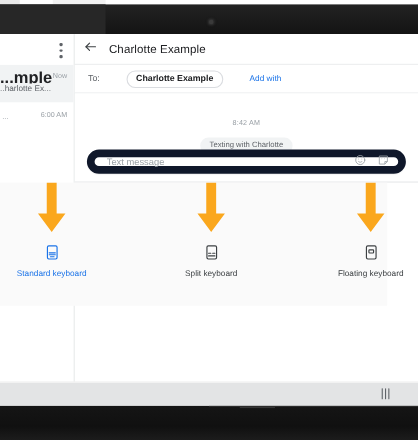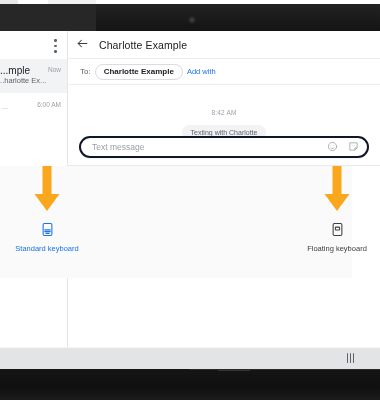--- a/index.html
+++ b/index.html
@@ -99,23 +99,23 @@
     margin-bottom: 3px;
   }
   .conv {
     position: relative;
     height: 34px;
     padding: 6px 8px 0 4px;
     box-sizing: border-box;
   }
   .conv.selected { background: #f1f3f4; }
   .conv-name {
-    font-size: 10px;
+    font-size: 15px;
     color: #202124;
-    font-weight: 400;
+    font-weight: 700;
     white-space: nowrap;
     overflow: hidden;
     line-height: 11px;
     margin-left: -4px;
   }
   .conv-time {
     position: absolute;
     right: 6px; top: 7px;
     font-size: 6.5px;
     color: #9aa0a6;
@@ -188,21 +188,21 @@
   .conv-title {
     font-size: 10.5px;
     color: #202124;
     letter-spacing: .1px;
   }
   .to-row {
     position: relative;
     height: 26px;
     display: flex;
     align-items: center;
-    gap: 4px;
+    gap: 24px;
     padding-left: 12px;
     border-bottom: 1px solid #ebedee;
     box-sizing: border-box;
     background: #fff;
   }
   .to-label {
     font-size: 8px;
     color: #5f6368;
   }
   .recipient-chip {
@@ -256,21 +256,21 @@
     top: 98px; left: 0;
     width: 312px;
     height: 36px;
     display: flex;
     align-items: center;
     justify-content: center;
   }
   .composer-box {
     width: 290px;
     height: 22px;
-    border: 2px solid #0f172a;
+    border: 7px solid #0f172a;
     border-radius: 12px;
     background: #ffffff;
     display: flex;
     align-items: center;
     padding: 0 8px 1px 11px;
     box-sizing: border-box;
     box-shadow: 0 1px 1px rgba(60,64,67,.06);
   }
   .composer-input {
     flex: 1;
@@ -502,20 +502,36 @@
           <svg width="15" height="15" viewBox="0 0 24 24" fill="none" stroke="#1a73e8" stroke-width="1.7" stroke-linecap="round">
             <rect x="5" y="2.5" width="14" height="19" rx="2"></rect>
             <line x1="7.6" y1="12.6" x2="16.4" y2="12.6"></line>
             <line x1="7.6" y1="15.4" x2="16.4" y2="15.4"></line>
             <line x1="9.4" y1="18.2" x2="14.6" y2="18.2"></line>
           </svg>
         </div>
         <div class="kb-label active">Standard keyboard</div>
       </div>
 
+      <div class="kb-col c2">
+        <div class="arrow">
+          <svg width="26" height="48" viewBox="0 0 26 48">
+            <polygon points="8.5,0 17.5,0 17.5,28 25.5,28 13,45 0.5,28 8.5,28" fill="#faa71d"></polygon>
+          </svg>
+        </div>
+        <div class="kb-icon">
+          <svg width="15" height="15" viewBox="0 0 24 24" fill="none" stroke="#3c4043" stroke-width="1.7" stroke-linecap="round">
+            <rect x="5" y="2.5" width="14" height="19" rx="2"></rect>
+            <line x1="7.4" y1="13.2" x2="10.6" y2="13.2"></line>
+            <line x1="13.4" y1="13.2" x2="16.6" y2="13.2"></line>
+            <line x1="7.4" y1="17" x2="16.6" y2="17"></line>
+          </svg>
+        </div>
+        <div class="kb-label">Split keyboard</div>
+      </div>
 
       <div class="kb-col c3">
         <div class="arrow">
           <svg width="26" height="48" viewBox="0 0 26 48">
             <polygon points="8.5,0 17.5,0 17.5,28 25.5,28 13,45 0.5,28 8.5,28" fill="#faa71d"></polygon>
           </svg>
         </div>
         <div class="kb-icon">
           <svg width="15" height="15" viewBox="0 0 24 24" fill="none" stroke="#3c4043" stroke-width="1.7" stroke-linecap="round">
             <rect x="5" y="2.5" width="14" height="19" rx="2"></rect>

